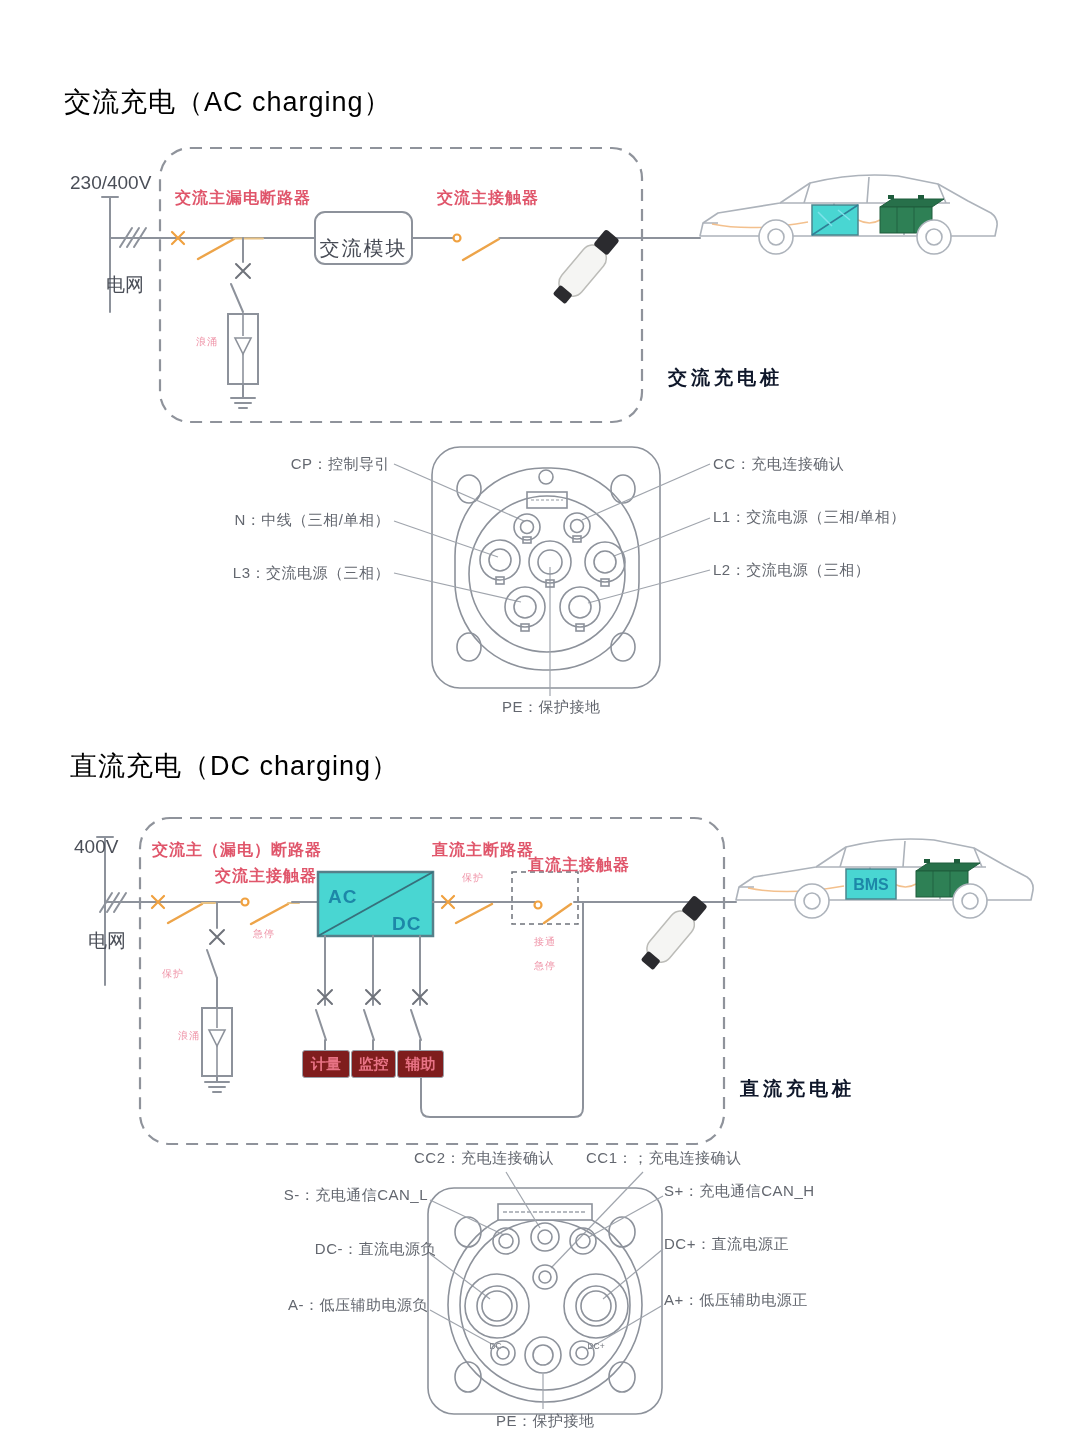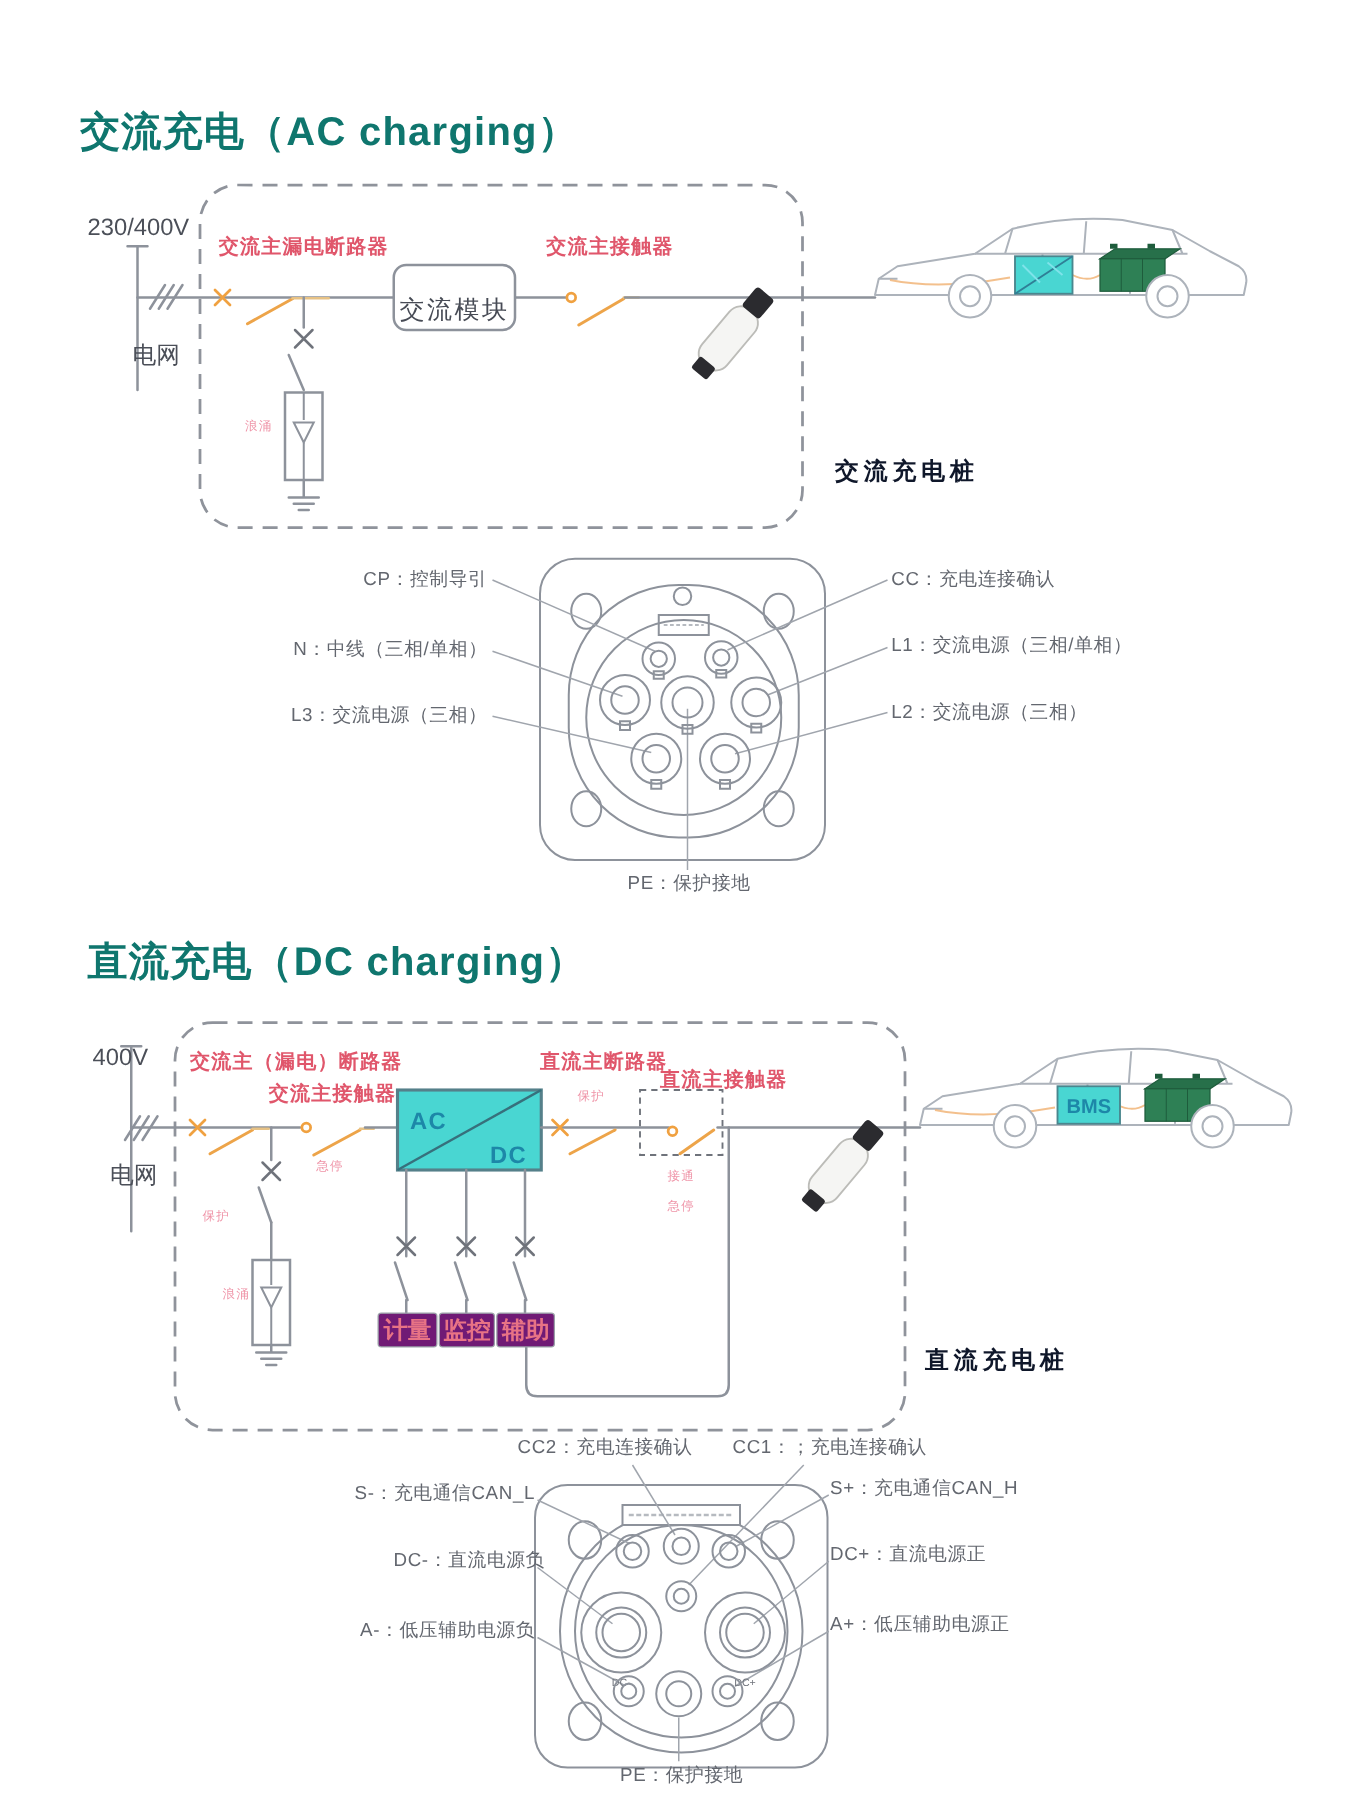--- a/index.html
+++ b/index.html
@@ -1,30 +1,30 @@
 <!DOCTYPE html>
 <html><head>
 <meta charset="utf-8">
 <style>
   html,body{margin:0;padding:0;background:#ffffff;}
   .page{position:relative;width:1080px;height:1440px;background:#ffffff;overflow:hidden;
         font-family:"Liberation Sans","DejaVu Sans",sans-serif;}
   svg{position:absolute;left:0;top:0;}
   .t{position:absolute;white-space:nowrap;line-height:1.2;}
   .title{font-size:35px;font-weight:600;color:#3b3f49;letter-spacing:3px;}
-  .heading{font-size:32px;font-weight:700;color:#0f766e;letter-spacing:1px;}
+  .heading{font-size:27px;font-weight:400;color:#000000;letter-spacing:1px;}
   .dark{font-size:19px;color:#4b4f58;}
   .red{font-size:16px;color:#e0566b;font-weight:600;letter-spacing:1px;}
   .pink{font-size:10px;color:#ef93a7;font-weight:400;letter-spacing:1px;text-align:right;}
   .sock{font-size:15px;color:#63676f;letter-spacing:0.5px;}
   .module-lbl{font-size:20px;color:#474b55;letter-spacing:2px;font-weight:500;}
   .pile-lbl{font-size:19px;color:#0f172a;font-weight:600;letter-spacing:4px;}
-  .meter-box{position:absolute;border:1.5px solid #9aa0a8;border-radius:3px;background:#701a75;
+  .meter-box{position:absolute;border:1.5px solid #9aa0a8;border-radius:3px;background:#7f1d1d;
              display:flex;align-items:center;justify-content:center;
-             font-size:19px;color:#e8various;color:#e87385;font-weight:600;}
+             font-size:15px;color:#e8various;color:#e87385;font-weight:600;}
   
   .ln{stroke:#8d929b;stroke-width:2;fill:none;stroke-linecap:round;}
   .dashbig{stroke:#8f939b;stroke-width:2.2;stroke-dasharray:12 8;fill:none;}
   .dashsm{stroke:#6f737b;stroke-width:1.5;stroke-dasharray:5 4;fill:none;}
   .org{stroke:#eda449;stroke-width:2.4;fill:none;stroke-linecap:round;}
   .orgx{stroke:#f0a140;stroke-width:2.2;fill:none;stroke-linecap:round;}
   .amb{stroke:#e7c285;stroke-width:2;fill:none;stroke-linecap:round;}
   .grayx{stroke:#6f737b;stroke-width:2;fill:none;stroke-linecap:round;}
   .comp{stroke:#8d929b;stroke-width:2;fill:#ffffff;}
   .sockln{stroke:#8d929b;stroke-width:1.6;fill:none;}

